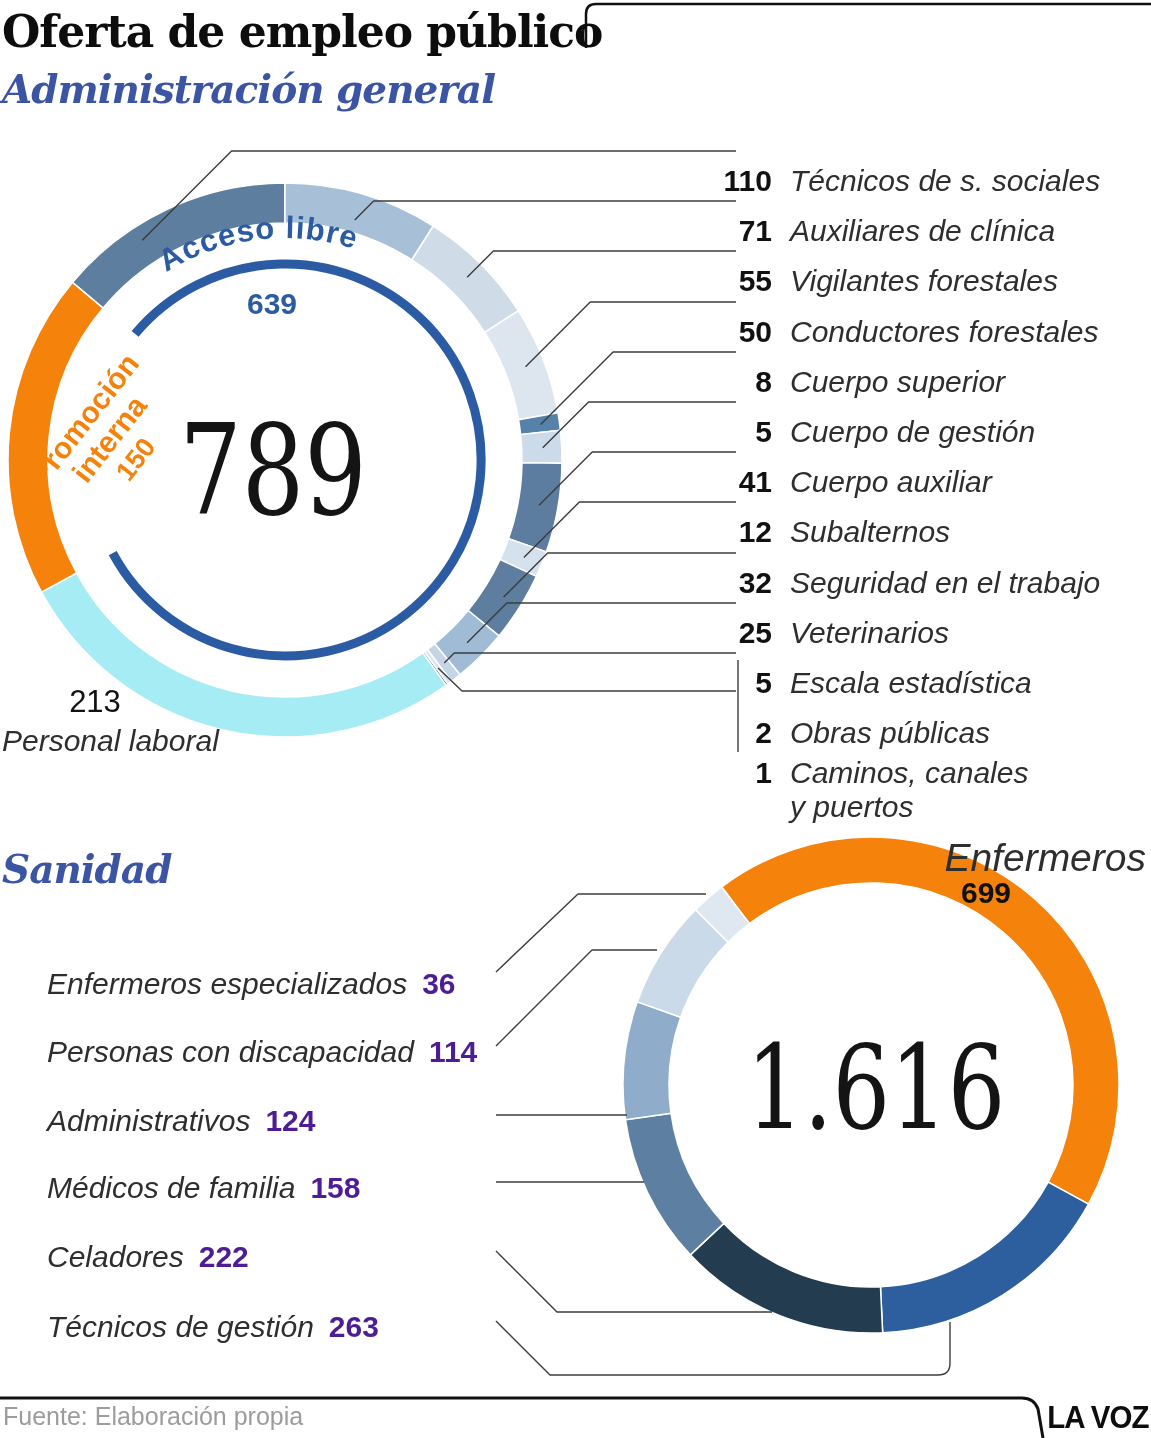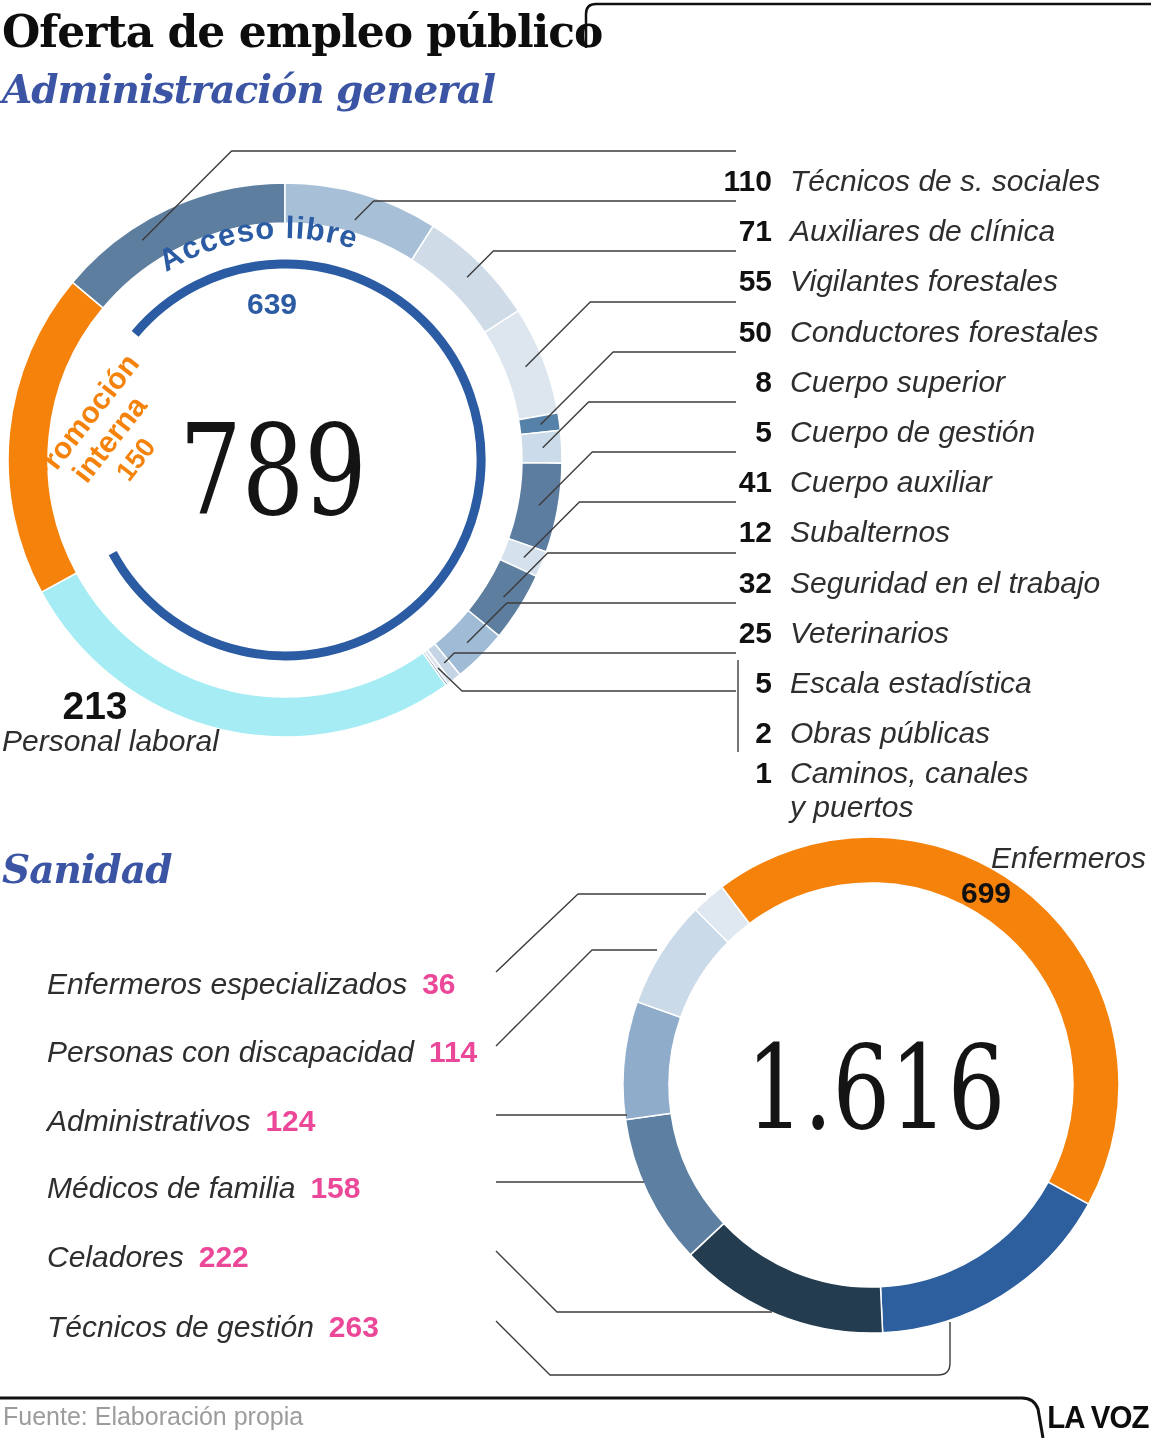--- a/index.html
+++ b/index.html
@@ -23,28 +23,28 @@
   .r1row{position:absolute;left:680px;width:451px;height:42px;display:flex;align-items:center;margin-top:42px;}
   .r1row .num{width:92px;text-align:right;font-weight:bold;font-size:30px;color:#111;line-height:42px;}
   .r1row .lbl{margin-left:18px;font-style:italic;font-size:30px;color:#2e2e2e;white-space:nowrap;}
   #r1-12{align-items:flex-start;}
   #r1-12 .num{line-height:34px;}
   #r1-12 .lbl{line-height:34px;white-space:normal;}
 
   .r2row{position:absolute;left:0;width:490px;height:42px;display:flex;
          justify-content:flex-start;align-items:center;padding-left:47px;}
   .r2row .lbl{font-style:italic;font-size:30px;color:#2e2e2e;text-align:right;white-space:nowrap;}
-  .r2row .num{width:64px;margin-left:15px;text-align:left;font-weight:bold;font-size:30px;color:#ec4899;}
+  .r2row .num{width:64px;margin-left:15px;text-align:left;font-weight:bold;font-size:30px;color:#4c1d95;}
 
   #enfermeros-label{position:absolute;right:5px;top:840px;width:320px;text-align:right;}
-  #enfermeros-label .lbl{font-style:italic;font-size:30px;color:#2e2e2e;line-height:35px;}
+  #enfermeros-label .lbl{font-style:italic;font-size:39px;color:#2e2e2e;line-height:35px;}
   #enfermeros-label .num{font-weight:bold;font-size:30px;color:#111;line-height:36px;text-align:center;}
 
   #laboral-num{position:absolute;left:50px;top:684px;width:90px;text-align:center;
-               font-weight:bold;font-size:39px;color:#111;}
+               font-weight:normal;font-size:31px;color:#111;}
   #laboral-lbl{position:absolute;left:2px;top:724px;font-style:italic;font-size:30px;color:#2e2e2e;}
 
   #footer-source{position:absolute;left:3px;top:1402px;font-size:25px;color:#9c9c9c;}
   #footer-brand{position:absolute;right:2px;top:1400px;font-size:31px;font-weight:bold;color:#0d0d0d;
                 letter-spacing:-1px;transform:scaleX(0.95);transform-origin:right;}
 
   .acc-text{font-family:"Liberation Sans",sans-serif;font-weight:bold;font-size:31px;fill:#2a5ba3;letter-spacing:1px;}
   .acc-num{font-family:"Liberation Sans",sans-serif;font-weight:bold;font-size:30px;fill:#2a5ba3;}
   .promo-text{font-family:"Liberation Sans",sans-serif;font-weight:bold;font-size:30px;fill:#f5820b;}
   .promo-num{font-family:"Liberation Sans",sans-serif;font-weight:bold;font-size:27px;fill:#f5820b;}

